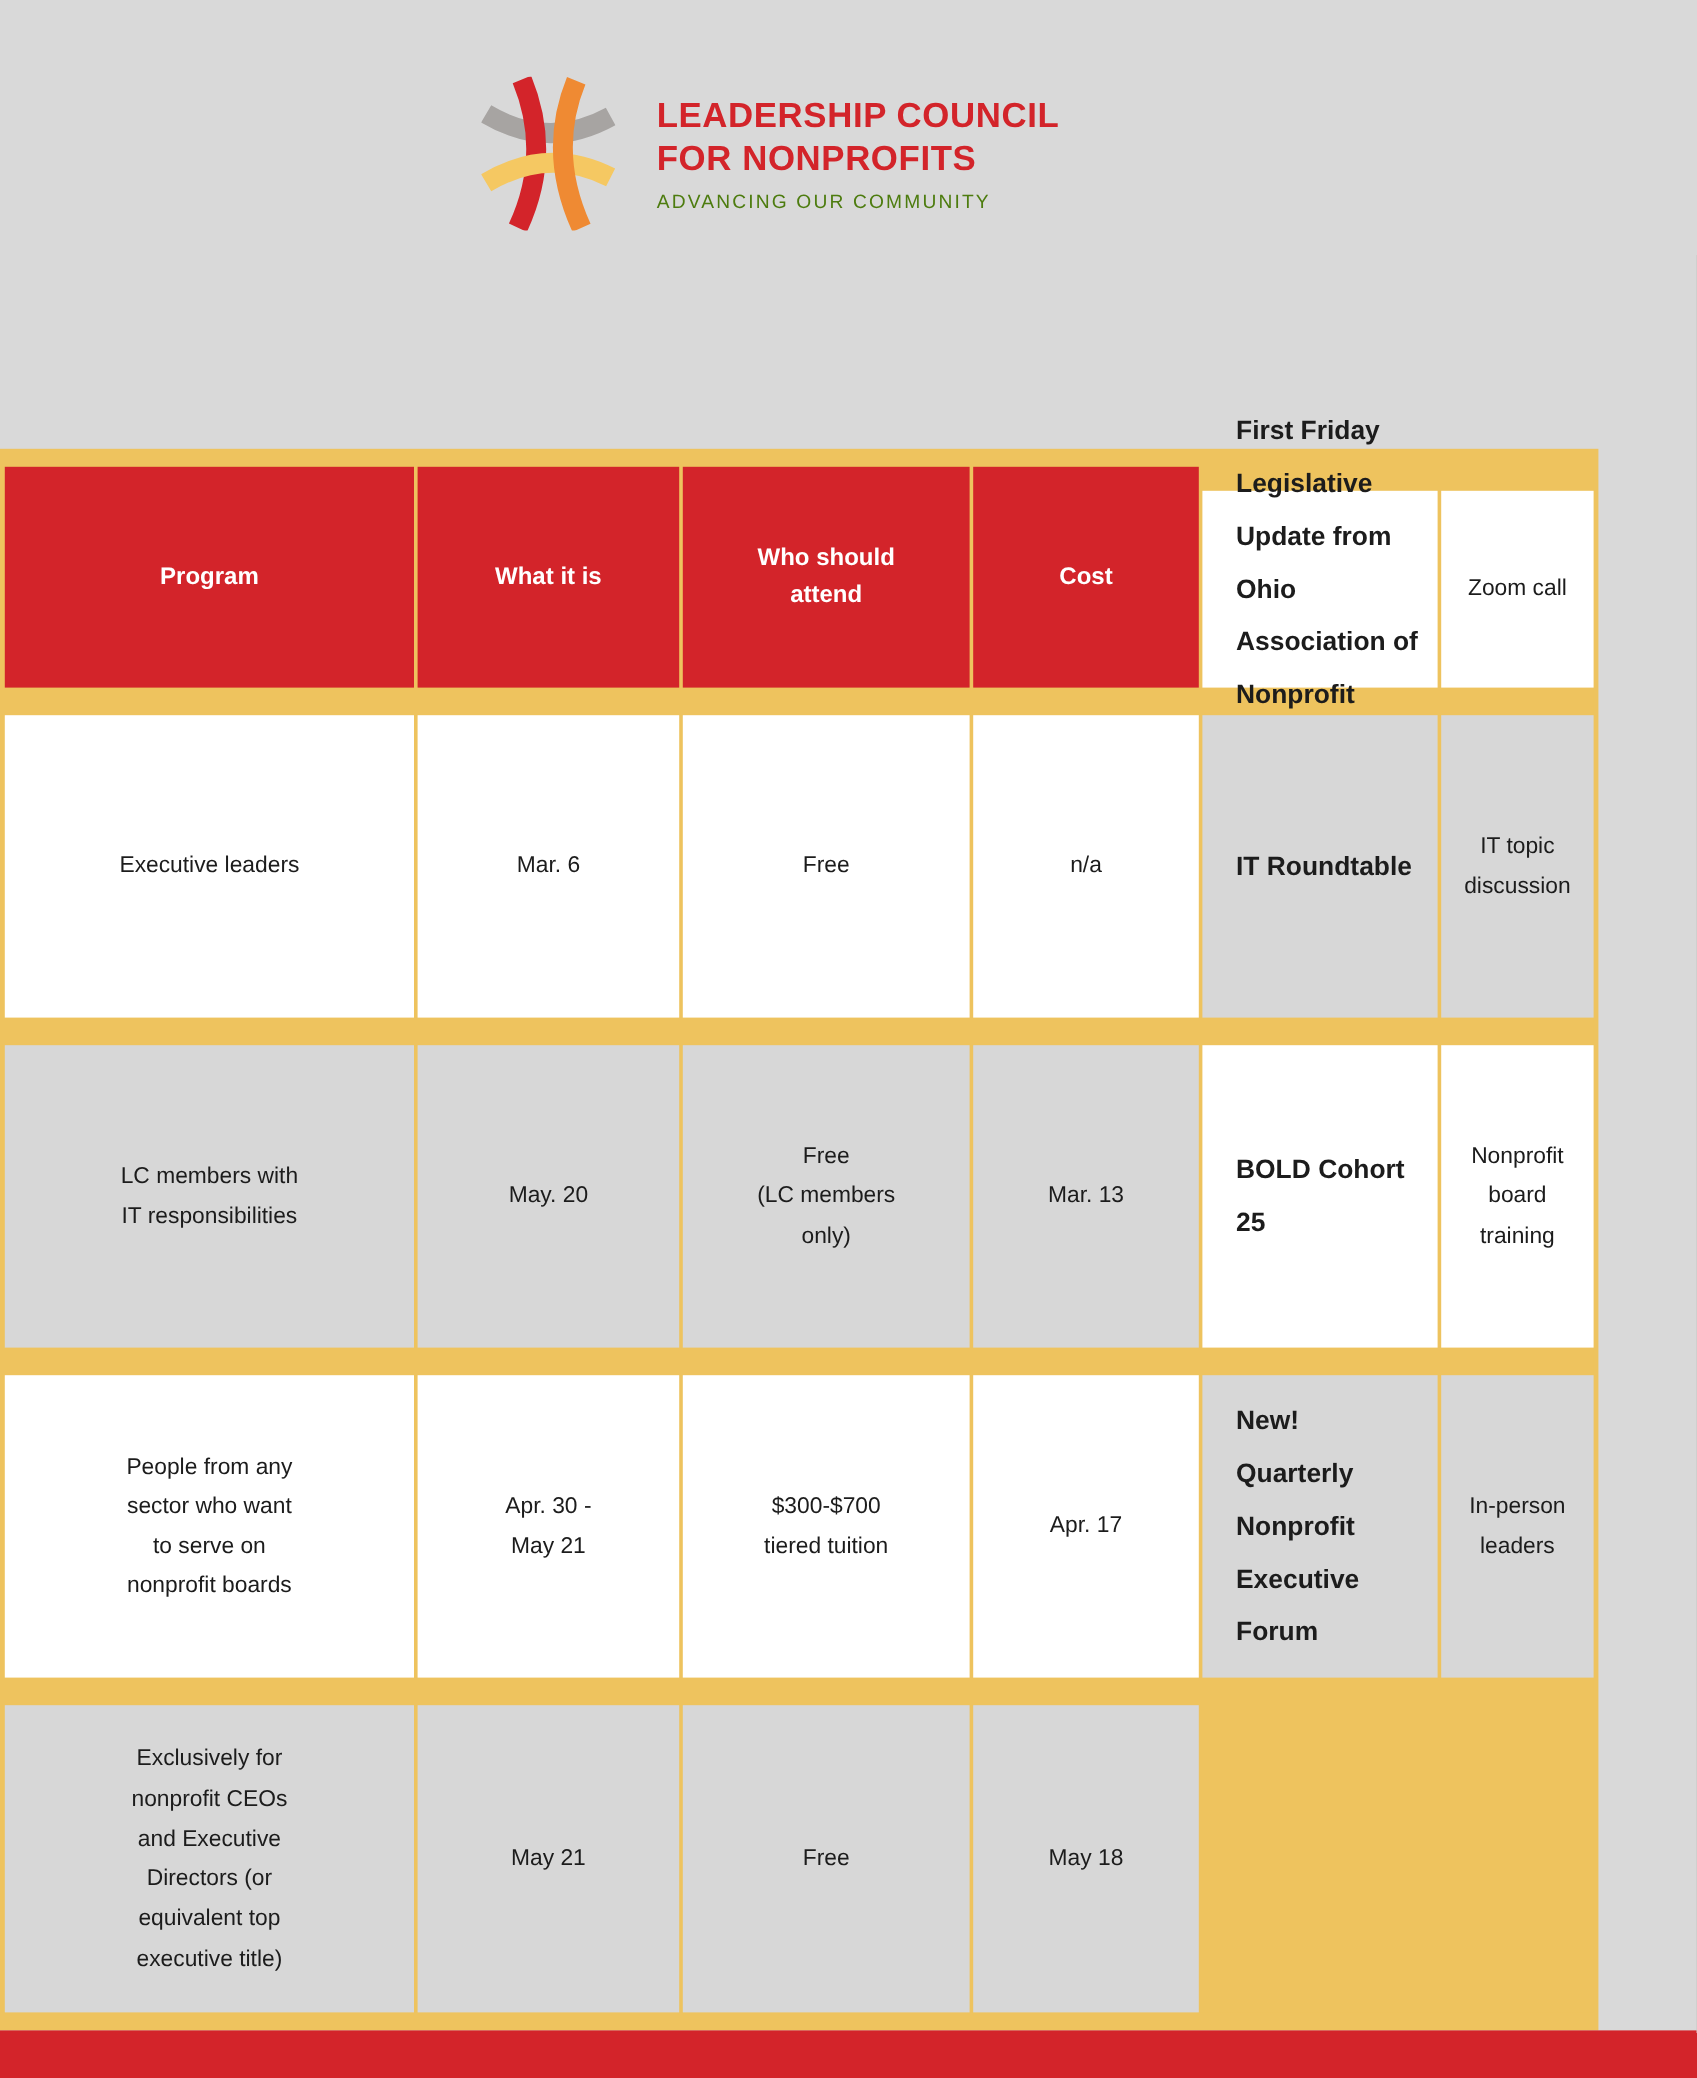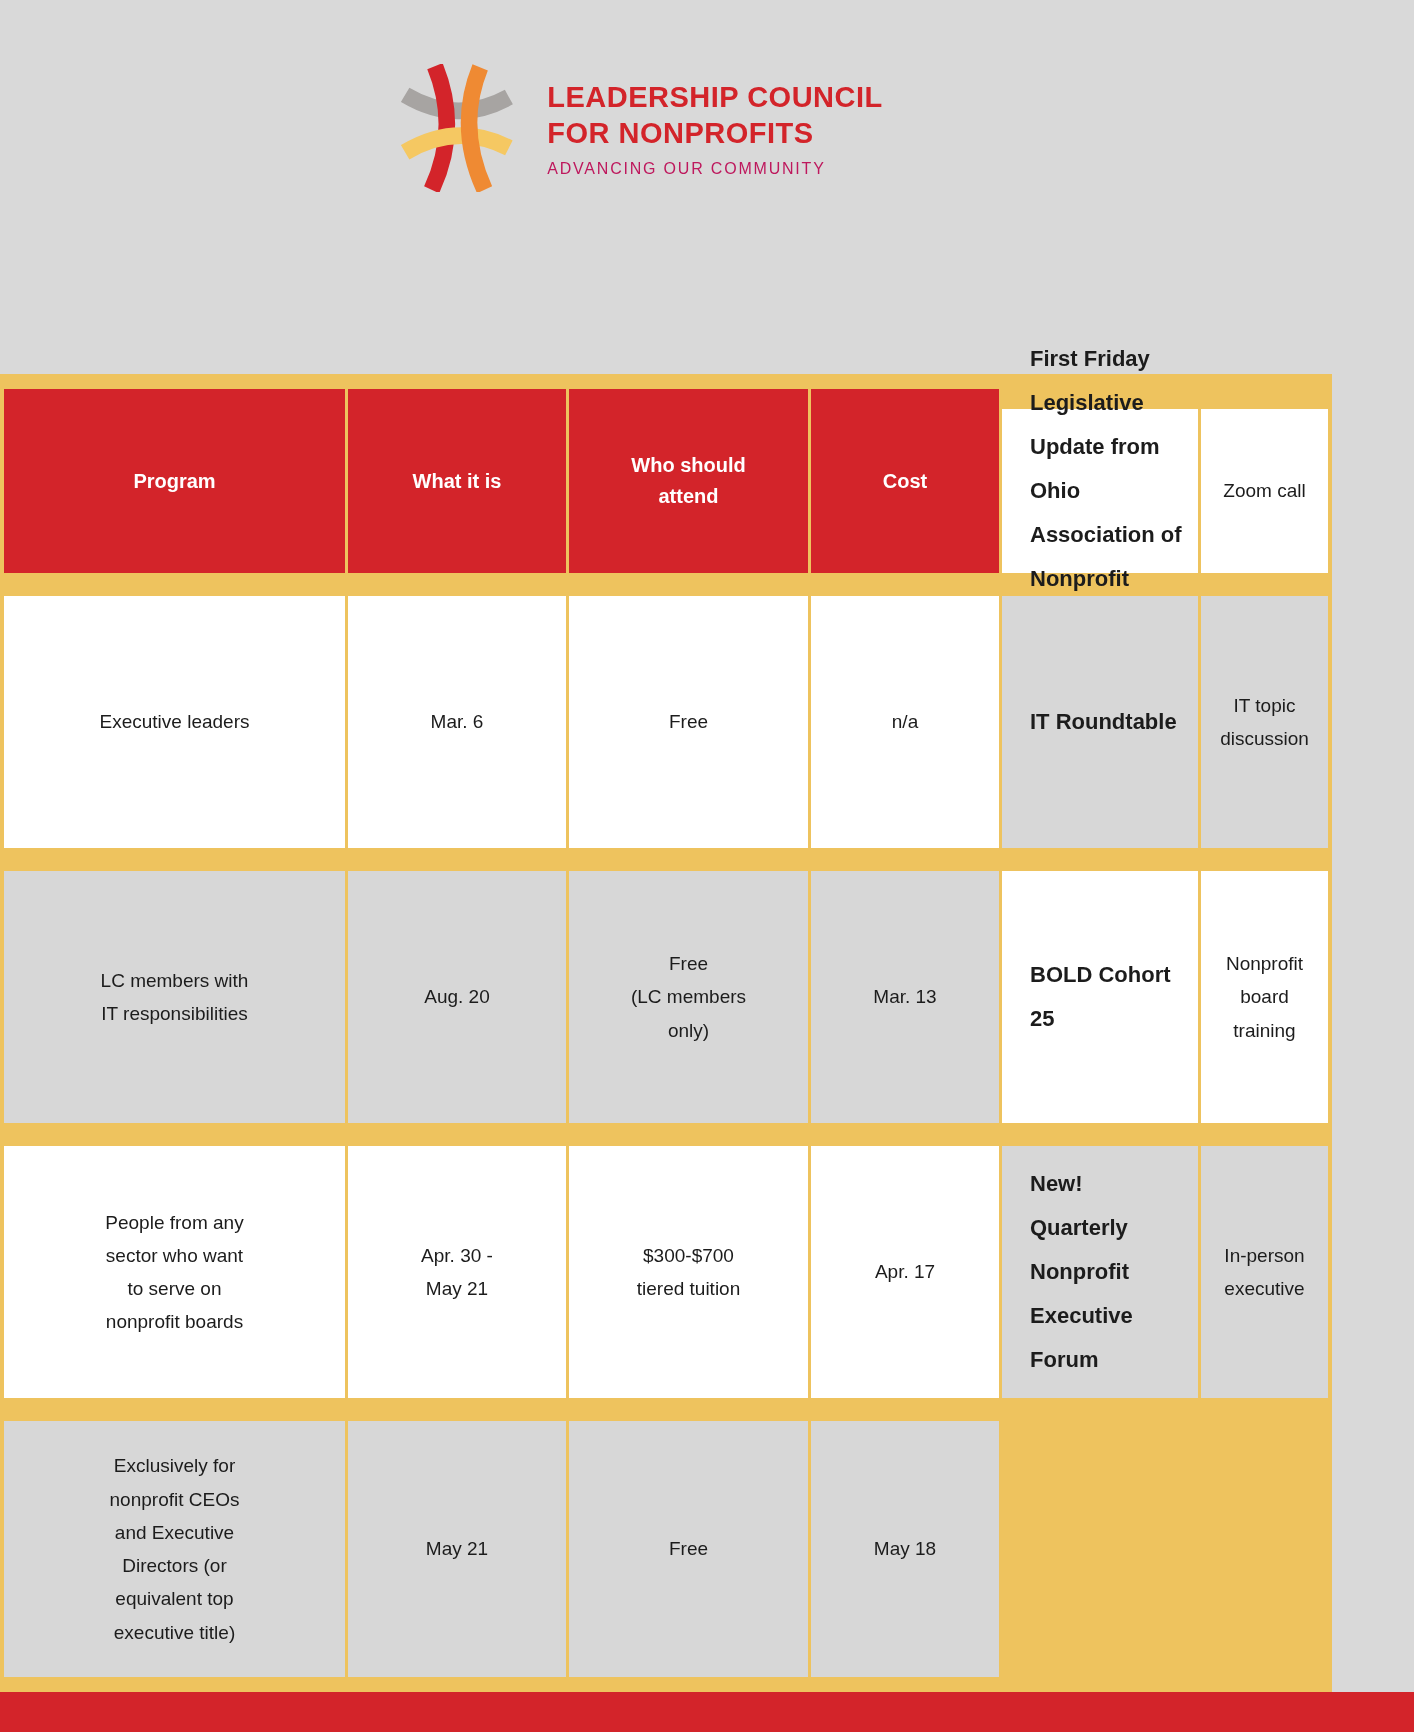--- a/index.html
+++ b/index.html
@@ -39,21 +39,21 @@
   .logo-text{display:flex;flex-direction:column;align-items:flex-start;}
   .logo-name{
     color:var(--red);
     font-weight:bold;
     font-size:29px;
     line-height:36px;
     letter-spacing:0.5px;
     white-space:nowrap;
   }
   .logo-tagline{
-    color:#be185d;
+    color:#4d7c0f;
     font-size:16px;
     letter-spacing:1.8px;
     margin-top:9px;
     white-space:nowrap;
   }
   .page-title{
     margin-top:27px;
     text-align:center;
     color:var(--red);
     font-size:40px;
@@ -154,21 +154,21 @@
       <div class="cell row-white">Executive leaders</div>
       <div class="cell row-white">Mar. 6</div>
       <div class="cell row-white">Free</div>
       <div class="cell row-white">n/a</div>
 
       <div class="cell program row-gray">IT Roundtable</div>
       <div class="cell row-gray">IT topic
 discussion</div>
       <div class="cell row-gray">LC members with
 IT responsibilities</div>
-      <div class="cell row-gray">Aug. 20</div>
+      <div class="cell row-gray">May. 20</div>
       <div class="cell row-gray">Free
 (LC members
 only)</div>
       <div class="cell row-gray">Mar. 13</div>
 
       <div class="cell program row-white">BOLD Cohort 25</div>
       <div class="cell row-white">Nonprofit
 board training</div>
       <div class="cell row-white">People from any
 sector who want
@@ -177,21 +177,21 @@
       <div class="cell row-white">Apr. 30 -
 May 21</div>
       <div class="cell row-white">$300-$700
 tiered tuition</div>
       <div class="cell row-white">Apr. 17</div>
 
       <div class="cell program row-gray">New! Quarterly
 Nonprofit Executive
 Forum</div>
       <div class="cell row-gray">In-person
-executive</div>
+leaders</div>
       <div class="cell row-gray">Exclusively for
 nonprofit CEOs
 and Executive
 Directors (or
 equivalent top
 executive title)</div>
       <div class="cell row-gray">May 21</div>
       <div class="cell row-gray">Free</div>
       <div class="cell row-gray">May 18</div>
 

